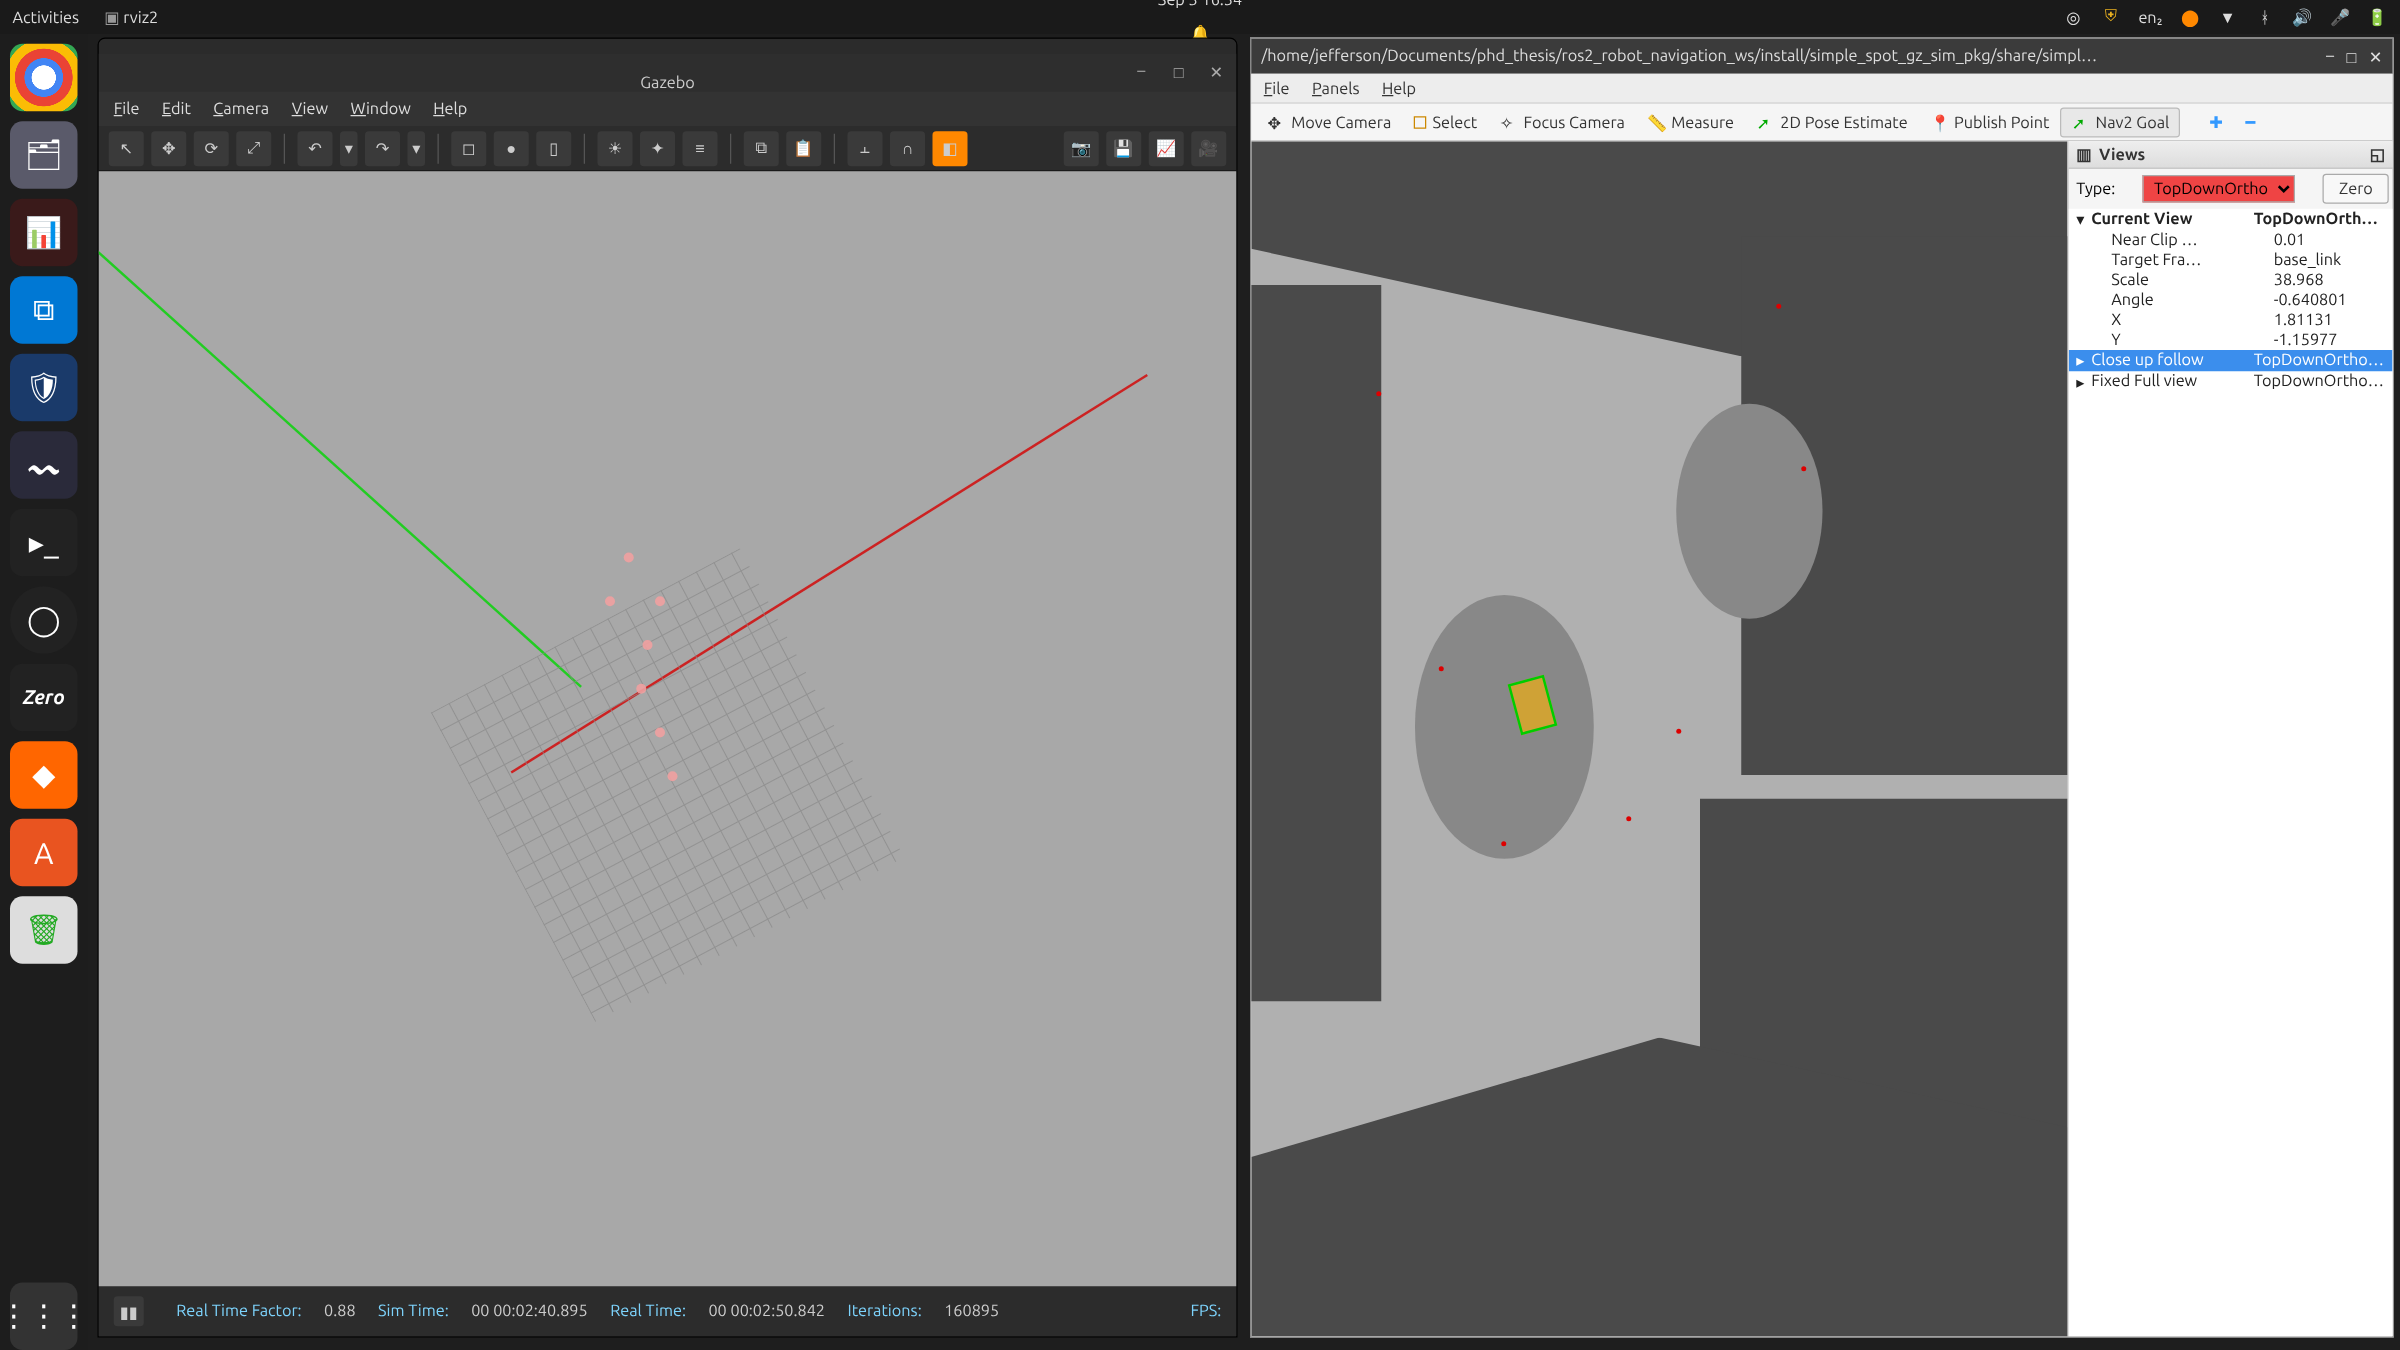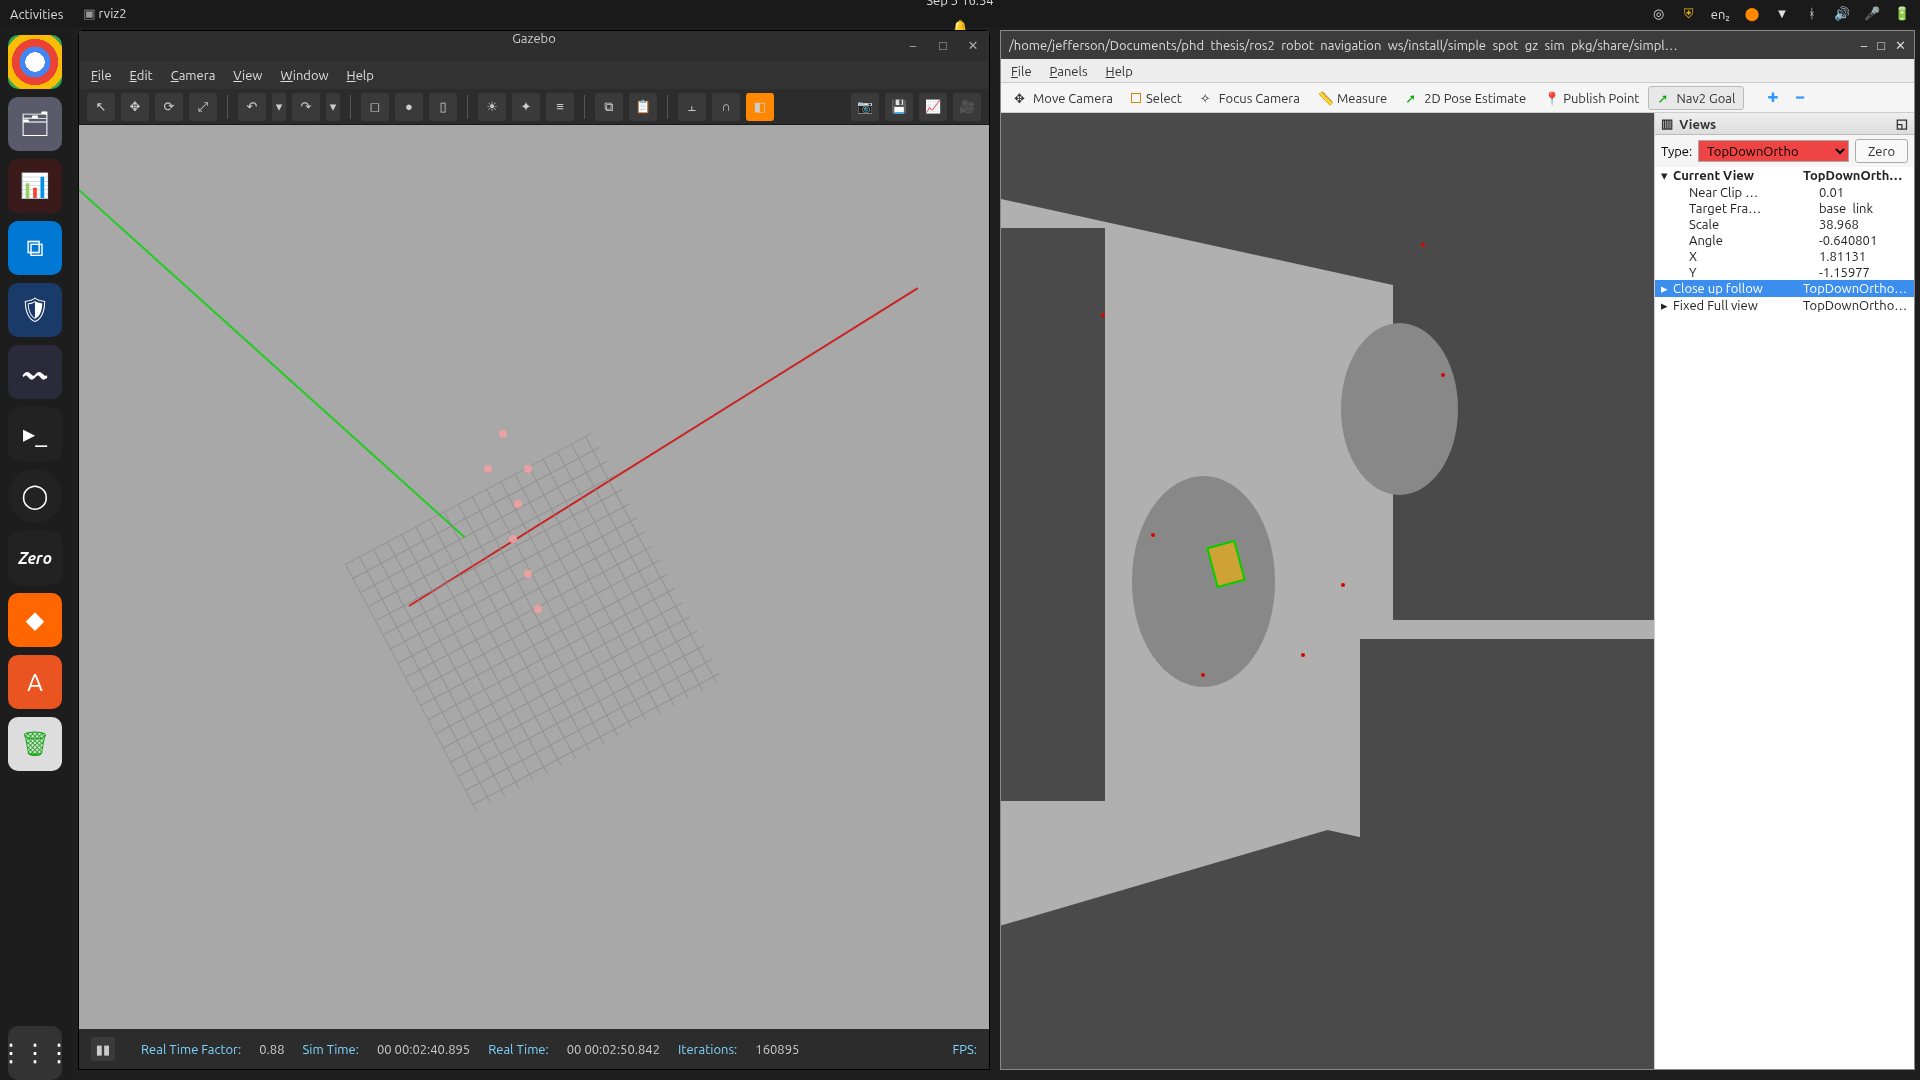--- a/index.html
+++ b/index.html
@@ -13,21 +13,21 @@
 .tray-icon { width: 16px; height: 16px; display: inline-flex; align-items: center; justify-content: center; color: #ddd; }
 
 
 .dock { position: absolute; left: 0; top: 27px; width: 70px; height: calc(100% - 27px); background: rgba(30,30,30,0.95); display: flex; flex-direction: column; align-items: center; padding-top: 8px; gap: 8px; }
 .dock-item { width: 54px; height: 54px; border-radius: 10px; display: flex; align-items: center; justify-content: center; font-size: 24px; color: #fff; }
 .dock-spacer { flex: 1; }
 .dock-apps { background: #333; }
 
 
 .gazebo { position: absolute; left: 78px; top: 30px; width: 912px; height: 1040px; background: #2b2b2b; border: 1px solid #000; border-radius: 6px 6px 0 0; display: flex; flex-direction: column; }
-.titlebar { height: 30px; background: #2e2e2e; color: #ccc; display: flex; align-items: flex-start; justify-content: center; position: relative; }
+.titlebar { height: 30px; background: #2e2e2e; color: #ccc; display: flex; align-items: flex-end; justify-content: center; position: relative; margin-top: 12px; }
 .win-controls { position: absolute; right: 6px; top: 4px; display: flex; gap: 10px; }
 .win-btn { width: 20px; height: 20px; border-radius: 10px; display: flex; align-items: center; justify-content: center; color: #aaa; }
 .menubar { height: 28px; background: #333; color: #ddd; display: flex; align-items: center; gap: 18px; padding: 0 12px; }
 .menubar span:first-letter { text-decoration: underline; }
 .gz-toolbar { height: 36px; background: #2c2c2c; display: flex; align-items: center; gap: 6px; padding: 0 8px; border-bottom: 1px solid #1a1a1a; }
 .tbtn { width: 28px; height: 28px; background: #3a3a3a; border-radius: 3px; display: flex; align-items: center; justify-content: center; color: #ccc; }
 .tsep { width: 1px; height: 24px; background: #555; margin: 0 4px; }
 .gz-view { flex: 1; background: #a8a8a8; position: relative; overflow: hidden; }
 .gz-status { height: 40px; background: #2c2c2c; color: #aaa; display: flex; align-items: center; gap: 18px; padding: 0 12px; }
 .gz-status .lbl { color: #7dd3fc; }
@@ -40,21 +40,21 @@
 .rviz-menubar { height: 24px; background: #ededed; color: #333; display: flex; align-items: center; gap: 18px; padding: 0 10px; border-bottom: 1px solid #ccc; }
 .rviz-menubar span:first-letter { text-decoration: underline; }
 .rviz-toolbar { height: 30px; background: #f5f5f5; display: flex; align-items: center; gap: 0; padding: 0 4px; border-bottom: 1px solid #ccc; }
 .rtool { height: 24px; padding: 0 8px; display: flex; align-items: center; gap: 5px; color: #333; border: 1px solid transparent; border-radius: 3px; }
 .rtool.sel { background: #e8e8e8; border-color: #bbb; }
 .rtool-icon { width: 14px; height: 14px; display: inline-block; }
 .rviz-body { flex: 1; display: flex; }
 .rviz-view { flex: 1; background: #b8b8b8; position: relative; overflow: hidden; }
 .rviz-panel { width: 260px; background: #f5f5f5; border-left: 1px solid #ccc; display: flex; flex-direction: column; }
 .panel-header { height: 22px; background: linear-gradient(#eee,#ddd); border-bottom: 1px solid #bbb; display: flex; align-items: center; padding: 0 6px; font-weight: bold; color: #333; gap: 6px; }
-.panel-row { display: flex; align-items: center; padding: 4px 6px; gap: 6px; }
+.panel-row { display: flex; align-items: center; padding: 4px 6px; gap: 22px; }
 .panel-select { flex: 1; height: 22px; border: 1px solid #aaa; background: #ef4444; padding: 0 4px; }
 .panel-btn { height: 24px; padding: 0 12px; background: #f8f8f8; border: 1px solid #aaa; border-radius: 3px; color: #333; }
 .tree { flex: 1; background: #fff; overflow: auto; font-size: 12px; }
 .tree-row { display: flex; padding: 1px 6px; color: #222; }
 .tree-row.sel { background: #3b8eed; color: #fff; }
 .tree-key { flex: 0 0 130px; white-space: nowrap; overflow: hidden; text-overflow: ellipsis; }
 .tree-val { flex: 1; white-space: nowrap; overflow: hidden; text-overflow: ellipsis; }
 .tree-row.bold .tree-key, .tree-row.bold .tree-val { font-weight: bold; }
 .indent2 { padding-left: 34px; }
 .panel-footer { display: flex; gap: 6px; padding: 6px; border-top: 1px solid #ccc; }

